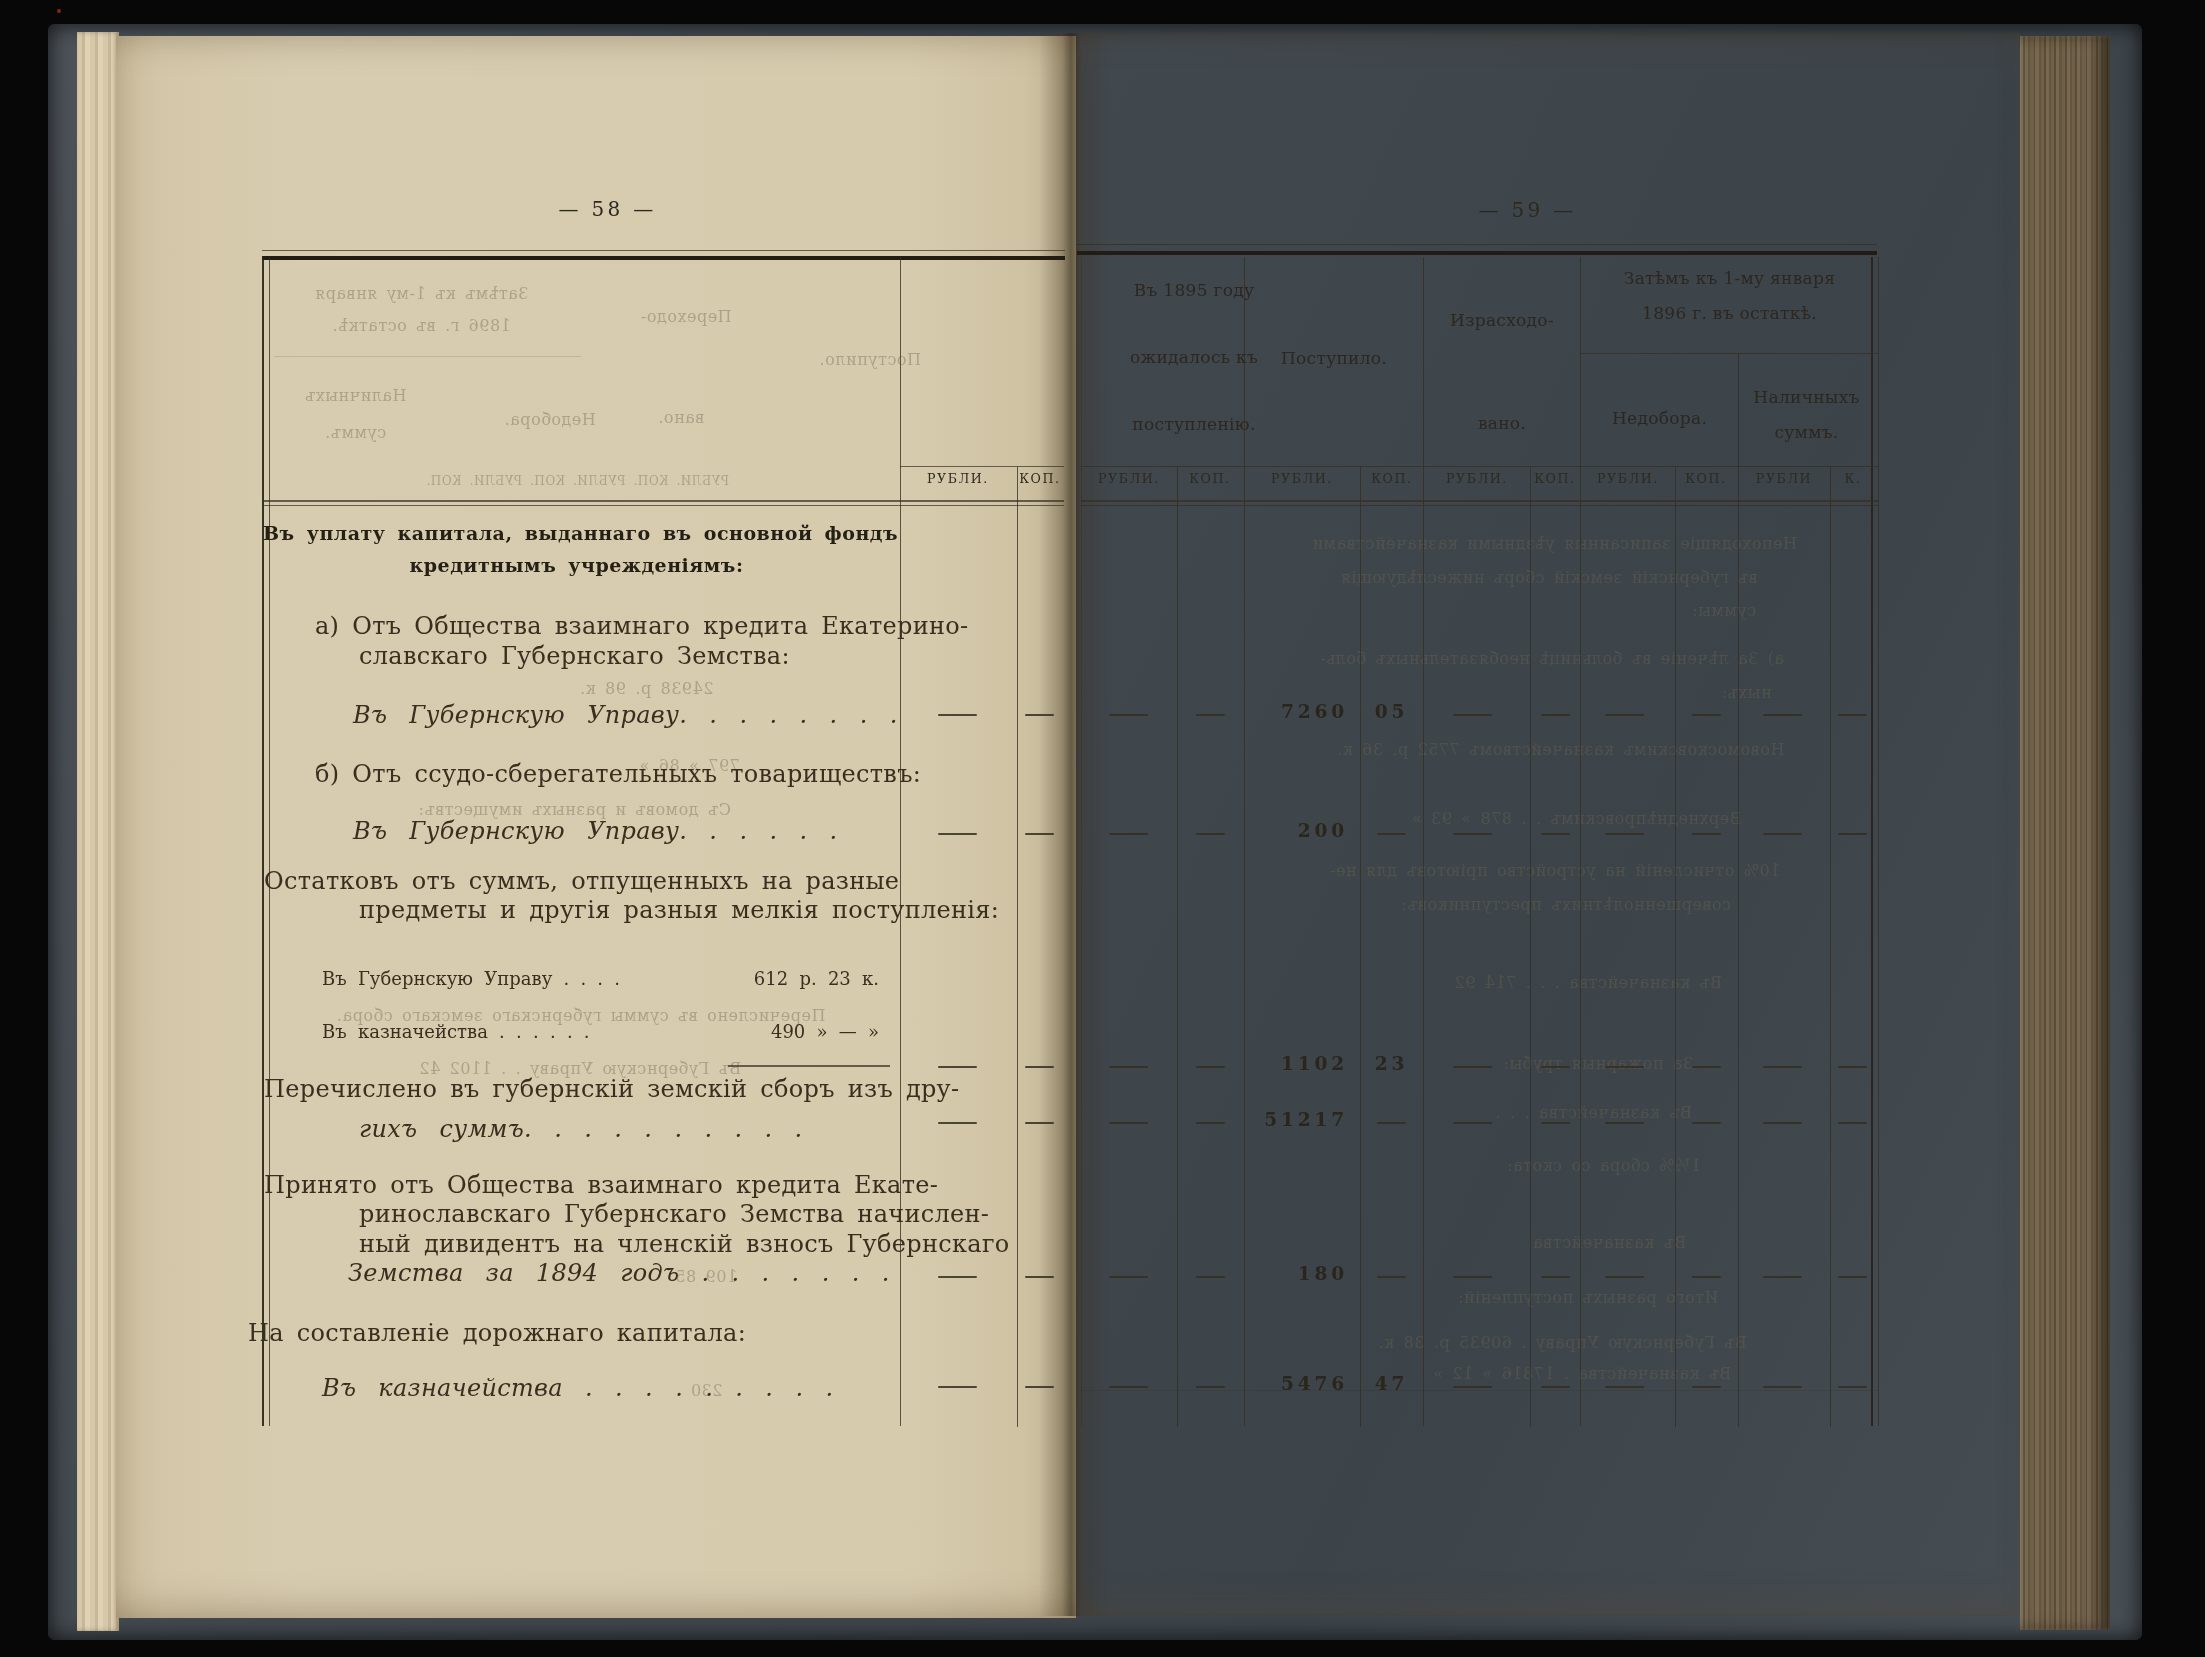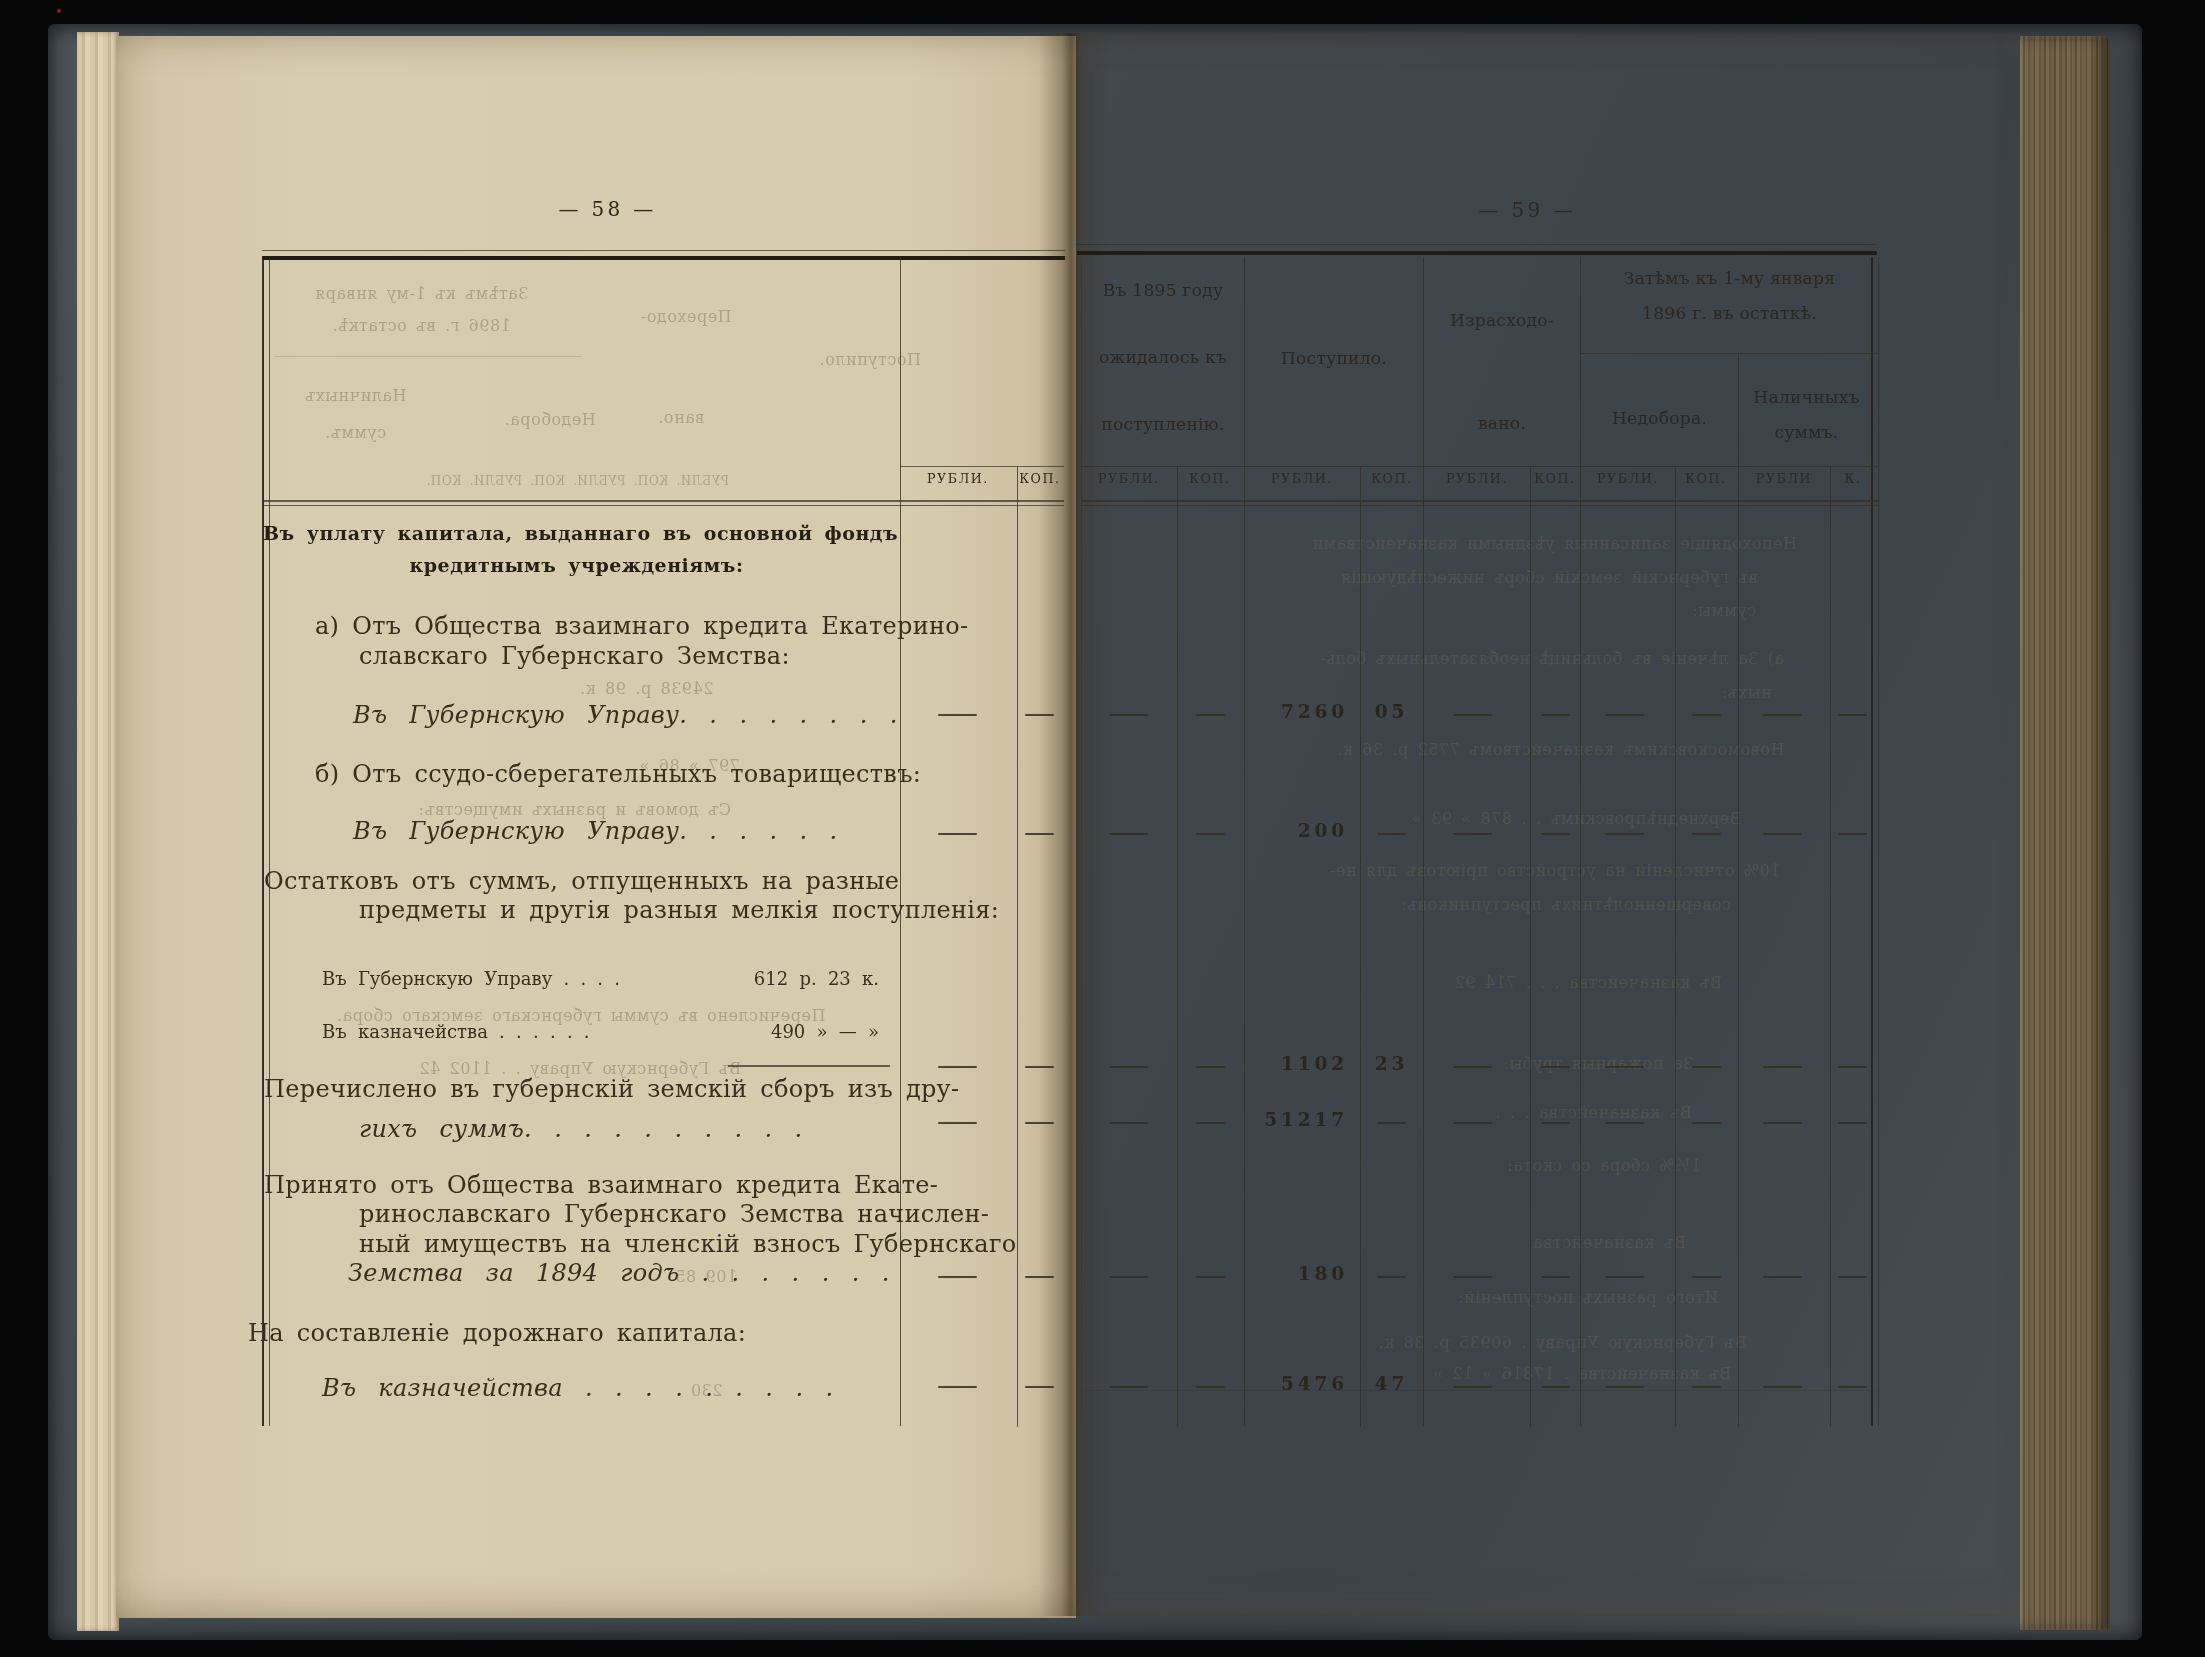--- a/index.html
+++ b/index.html
@@ -124,21 +124,21 @@
   <div class="vline" style="left:1738px;top:353px;height:1074px;"></div>
   <div class="vline" style="left:1830px;top:467px;height:960px;"></div>
   <div class="vline heavy" style="left:1871px;top:257px;height:1169px;"></div>
   <div class="vline" style="left:1878px;top:257px;height:1169px;"></div>
   <div class="hline" style="left:1081px;top:466px;width:797px;"></div>
   <div class="hline" style="left:1580px;top:353px;width:298px;"></div>
   <div class="hline" style="left:1081px;top:500px;width:797px;height:1.6px;"></div>
   <div class="hline" style="left:1081px;top:505px;width:797px;"></div>
   <div class="hline faint" style="left:1081px;top:1390px;width:797px;"></div>
 
-  <div class="hdr gapA" style="left:1083px;top:275px;width:160px;">
+  <div class="hdr gapA" style="left:1114px;top:275px;width:160px;">
     <div>Въ 1895 году</div>
     <div>ожидалось къ</div>
     <div>поступленію.</div>
   </div>
   <div class="hdr" style="left:1246px;top:343px;width:176px;">Поступило.</div>
   <div class="hdr gapB" style="left:1425px;top:305px;width:154px;">
     <div>Израсходо-</div>
     <div>вано.</div>
   </div>
   <div class="hdr gapC" style="left:1582px;top:263px;width:295px;">
@@ -187,21 +187,21 @@
     <span>Въ казначейства .  .  .  .  .  .</span>
     <span>490 » — »</span>
   </div>
   <div class="hline" style="left:728px;top:1065px;width:162px;height:1.6px;"></div>
 
   <div class="par" style="left:264px;top:1077px;">Перечислено въ губернскій земскій сборъ изъ дру-</div>
   <div class="par leader" style="left:359px;top:1117px;">гихъ суммъ. .  .  .  .  .  .  .  .  .</div>
 
   <div class="par" style="left:264px;top:1173px;">Принято отъ Общества взаимнаго кредита Екате-</div>
   <div class="par" style="left:359px;top:1202px;">ринославскаго Губернскаго Земства начислен-</div>
-  <div class="par" style="left:359px;top:1232px;">ный имуществъ на членскій взносъ Губернскаго</div>
+  <div class="par" style="left:359px;top:1232px;">ный дивидентъ на членскій взносъ Губернскаго</div>
   <div class="par leader" style="left:348px;top:1261px;">Земства за 1894 годъ .  .  .  .  .  .  .</div>
 
   <div class="par" style="left:248px;top:1321px;text-align:right;">На составленіе дорожнаго капитала:</div>
   <div class="par leader" style="left:322px;top:1376px;">Въ казначейства    .  .  .  .  .  .  .  .  .</div>
 
   <div id="rows-layer">
       <div class="dash" style="left: 938px; top: 714px; width: 39px;"></div>
       <div class="dash" style="left: 1025px; top: 714px; width: 28.5px;"></div>
       <div class="dash" style="left: 1109px; top: 714px; width: 39px;"></div>
       <div class="dash" style="left: 1196px; top: 714px; width: 28.5px;"></div>

